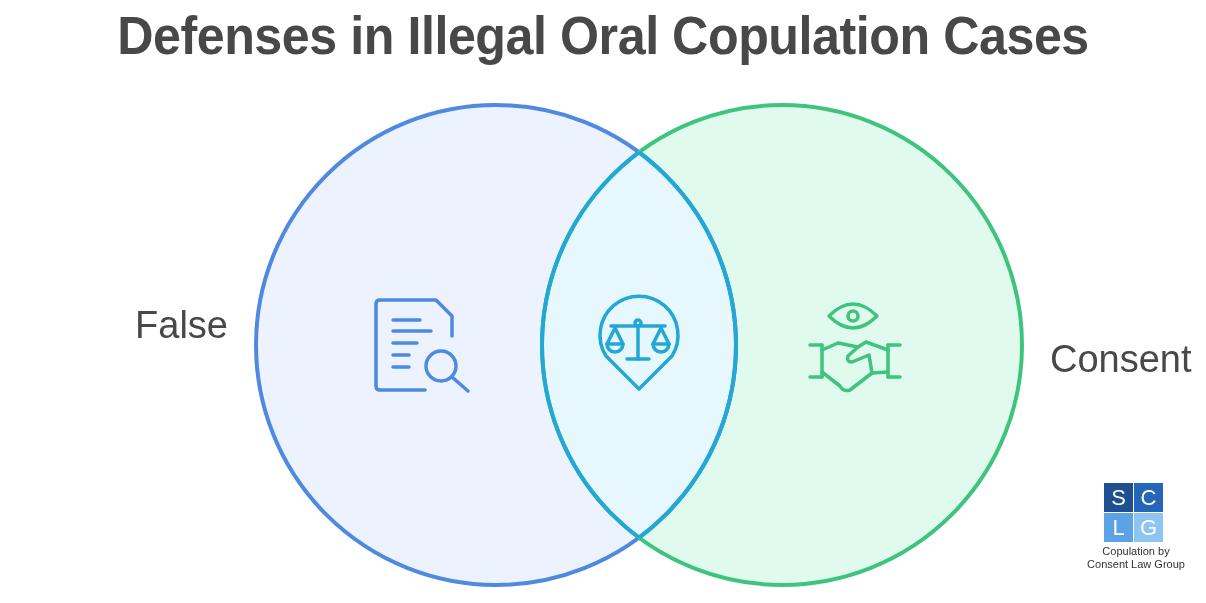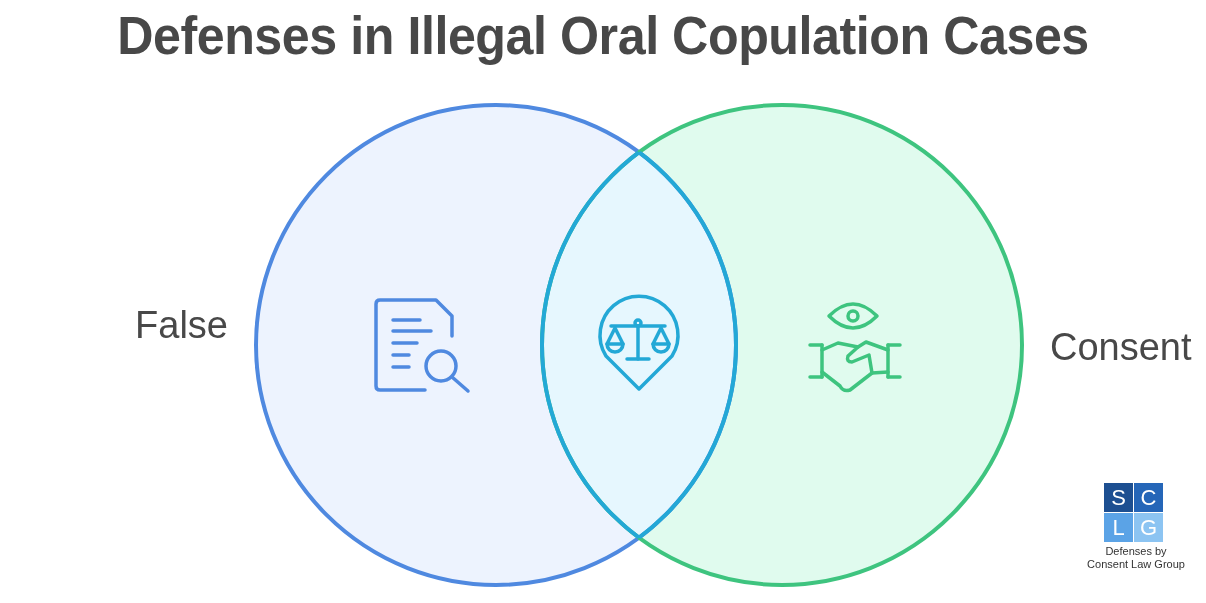--- a/index.html
+++ b/index.html
@@ -5,21 +5,21 @@
     html, body { margin: 0; padding: 0; background: #ffffff; }
     body { width: 1206px; height: 603px; position: relative; overflow: hidden;
            font-family: "Liberation Sans", sans-serif; }
     .title { position: absolute; left: 0; top: 4px; width: 1206px; text-align: center;
              font-family: "Liberation Sans", sans-serif; font-weight: bold; font-size: 54px;
              color: #484848; letter-spacing: -0.5px; transform: scaleX(0.93); transform-origin: center; }
     svg.venn { position: absolute; left: 0; top: 0; }
     .label { position: absolute; font-family: "Liberation Sans", sans-serif; font-size: 38px;
              color: #484848; line-height: 46px; }
     .label-left { right: 978px; top: 302px; text-align: right; }
-    .label-right { left: 1050px; top: 324px; }
+    .label-right { left: 1050px; top: 336px; }
     .logo { position: absolute; left: 1104px; top: 483px; width: 58px; height: 58px;
             display: grid; grid-template-columns: 29px 29px; grid-template-rows: 29px 29px; gap: 1px;
             background: #ffffff; }
     .logo div { display: flex; align-items: center; justify-content: center; color: #ffffff;
                 font-family: "Liberation Sans", sans-serif; font-size: 22px; }
     .copyright { position: absolute; left: 1076px; top: 545px; width: 120px; text-align: center;
                  font-family: "Liberation Sans", sans-serif; font-size: 11px; color: #333; line-height: 13px; }
   </style>
 </head>
 <body>
@@ -93,15 +93,15 @@
 </div>
 <div class="label label-right">Consent</div>
 
 <div class="logo">
   <div style="background:#1d4f91">S</div>
   <div style="background:#2566b8">C</div>
   <div style="background:#5ba3e6">L</div>
   <div style="background:#8cc4f2">G</div>
 </div>
 <div class="copyright">
-  <div>Defenses by</div>
+  <div>Copulation by</div>
   <div>Consent Law Group</div>
 </div>
 
 </body></html>

